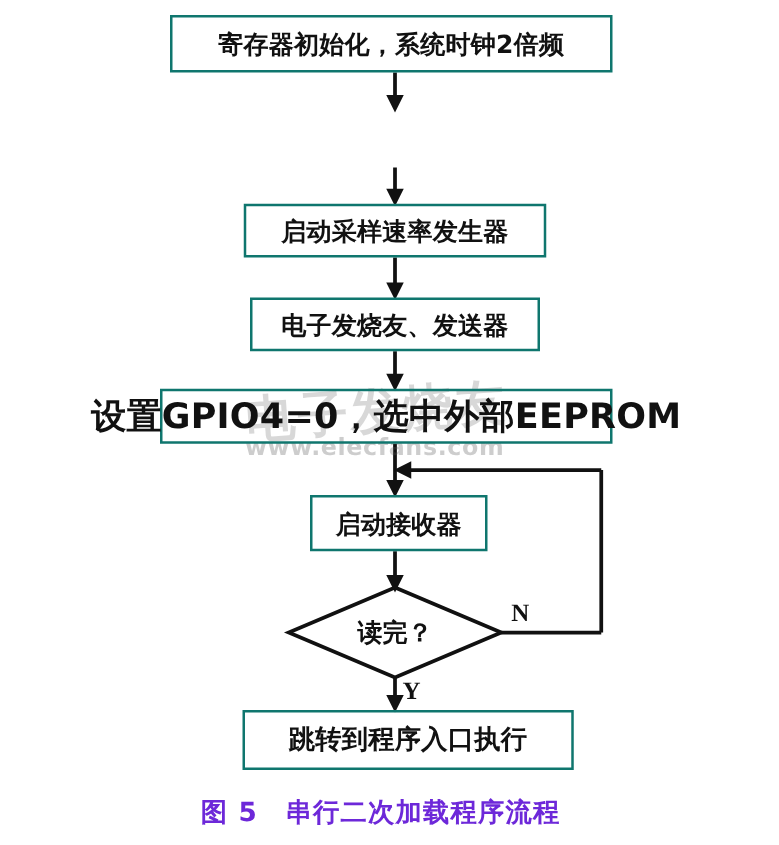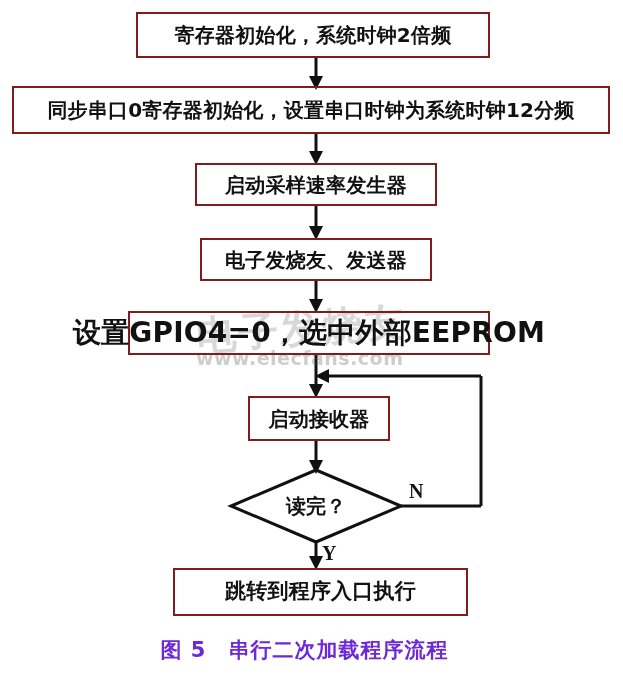--- a/index.html
+++ b/index.html
@@ -29,21 +29,21 @@
     position: absolute;
     left: 0; top: 0;
     width: 623px;
     height: 676px;
     pointer-events: none;
   }
 
   .node {
     position: absolute;
     box-sizing: border-box;
-    border: 2px solid #7f1d1d;
+    border: 2px solid #0f766e;
     background: transparent;
     display: flex;
     align-items: center;
     justify-content: center;
     text-align: center;
     line-height: 1.1;
     white-space: nowrap;
   }
   .node .label {
     display: block;
@@ -51,21 +51,21 @@
     letter-spacing: 0.2px;
   }
 
   
   #node-reg-init      { left: 136px; top: 12px;  width: 354px; height: 46px; }
   #node-uart-init     { left: 12px;  top: 86px;  width: 598px; height: 48px; }
   #node-sample-gen    { left: 195px; top: 163px; width: 242px; height: 43px; }
   #node-rx-tx         { left: 200px; top: 238px; width: 232px; height: 43px; }
   #node-gpio-eeprom   { left: 128px; top: 311px; width: 362px; height: 44px; }
   #node-read-table    { left: 248px; top: 396px; width: 142px; height: 45px; }
-  #node-jump-entry    { left: 173px; top: 568px; width: 295px; height: 48px; }
+  #node-jump-entry    { left: 194px; top: 568px; width: 265px; height: 48px; }
 
   #node-reg-init    .label { font-size: 20px; }
   #node-uart-init   .label { font-size: 20px; }
   #node-sample-gen  .label { font-size: 20px; }
   #node-rx-tx       .label { font-size: 20px; }
   #node-gpio-eeprom .label { font-size: 28px; }
   #node-read-table  .label { font-size: 20px; }
   #node-jump-entry  .label { font-size: 21px; }
 
   
@@ -200,23 +200,20 @@
     </g>
   </svg>
 
   <div class="watermark" id="watermark-brand">电子发烧友</div>
   <div class="watermark" id="watermark-url">www.elecfans.com</div>
 
   <div class="node" id="node-reg-init">
     <span class="label">寄存器初始化，系统时钟2倍频</span>
   </div>
 
-  <div class="node" id="node-uart-init">
-    <span class="label">同步串口0寄存器初始化，设置串口时钟为系统时钟12分频</span>
-  </div>
 
   <div class="node" id="node-sample-gen">
     <span class="label">启动采样速率发生器</span>
   </div>
 
   <div class="node" id="node-rx-tx">
     <span class="label">电子发烧友、发送器</span>
   </div>
 
   <div class="node" id="node-gpio-eeprom">

